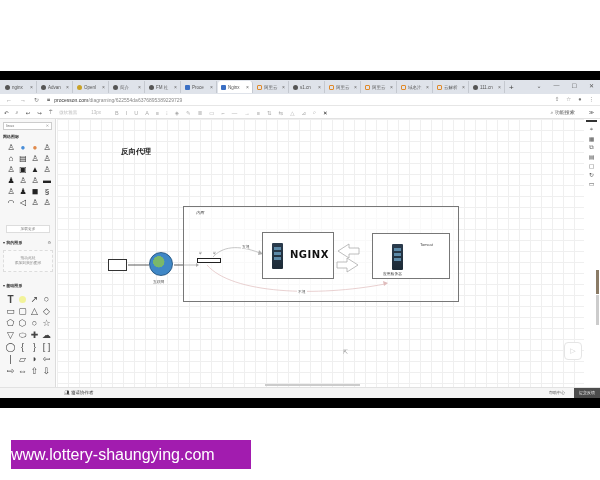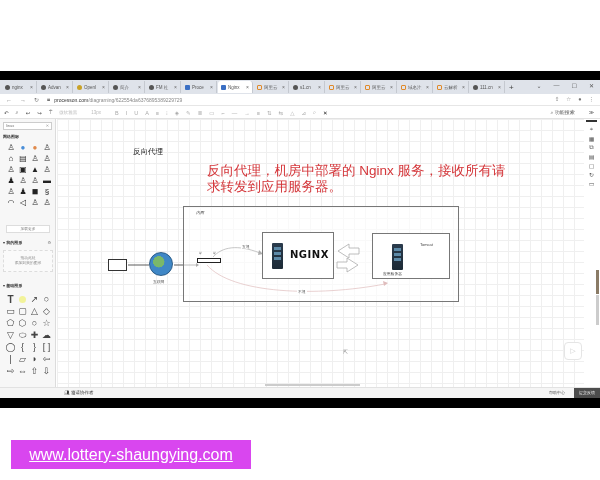--- a/index.html
+++ b/index.html
@@ -1,20 +1,20 @@
 <!DOCTYPE html>
 <html><head>
 <meta charset="utf-8">
 <style>
   * { box-sizing: border-box; margin: 0; padding: 0; }
   html, body { width: 600px; height: 480px; overflow: hidden; background: #ffffff; font-family: "Liberation Sans", "DejaVu Sans", sans-serif; }
   .page { position: relative; width: 600px; height: 480px; background: #fff; }
 
   .wm-top { position: absolute; left: 465px; top: 9px; width: 124px; height: 31px; background: #a7a7a7; color: #fff; font-size: 17px; line-height: 31px; text-align: center; letter-spacing: 0.3px; }
-  .wm-bottom { position: absolute; left: 11px; top: 440px; width: 240px; height: 29px; background: #d946ef; color: #fff; font-size: 16px; line-height: 29px; text-align: center; text-decoration: underline; }
+  .wm-bottom { position: absolute; left: 11px; top: 440px; width: 240px; height: 29px; background: #a21caf; color: #fff; font-size: 16px; line-height: 29px; text-align: left; }
 
   .bezel { position: absolute; left: 0; top: 71px; width: 600px; height: 337px; background: #000; }
   .screen { position: absolute; left: 0; top: 80px; width: 600px; height: 318px; background: #fff; overflow: hidden; }
 
   
   .tabstrip { position: absolute; left: 0; top: 0; width: 600px; height: 14px; background: #dfe3ea; display: flex; align-items: center; padding-left: 2px; }
   .tab { height: 12px; width: 35px; margin-right: 1px; display: flex; align-items: center; padding: 0 3px; font-size: 4.5px; color: #555; border-right: 1px solid #c5c9d0; }
   .tab.active { background: #fff; border-radius: 3px 3px 0 0; }
   .tab .fav { width: 5px; height: 5px; border-radius: 50%; background: #555; margin-right: 2px; flex: none; }
   .tab .fav.blue { background: #3a6fc4; border-radius: 1px; }
@@ -60,21 +60,21 @@
   .moreshapes { position: absolute; left: 11px; top: 269px; width: 33px; height: 7px; background: #4a9fe0; color: #d8ecfb; font-size: 3.8px; text-align: center; line-height: 7px; }
 
   
   .canvas { position: absolute; left: 57px; top: 39px; width: 527px; height: 268px;
     background-color: #fff;
     background-image:
       linear-gradient(#efefef 1px, transparent 1px),
       linear-gradient(90deg, #efefef 1px, transparent 1px);
     background-size: 11px 11px;
   }
-  .title-small { position: absolute; left: 64px; top: 28px; font-size: 7.5px; color: #222; font-weight: normal; margin-left: 12px; }
+  .title-small { position: absolute; left: 64px; top: 28px; font-size: 7.5px; color: #222; font-weight: bold; }
   .headline { position: absolute; left: 150px; top: 44px; width: 310px; font-size: 13.5px; line-height: 16px; color: #d4363a; }
 
   .diagram-box { position: absolute; left: 126px; top: 87px; width: 276px; height: 96px; border: 1px solid #777; background: rgba(255,255,255,0.6); }
   .inner-label { position: absolute; left: 12px; top: 3px; font-size: 4px; color: #444; font-style: italic; }
   .nginx-box { position: absolute; left: 78px; top: 25px; width: 72px; height: 47px; border: 1px solid #777; background: #fff; }
   .tomcat-box { position: absolute; left: 188px; top: 26px; width: 78px; height: 46px; border: 1px solid #777; background: #fff; }
   .server { position: absolute; width: 11px; height: 26px; background: linear-gradient(#2b3c4d, #1c2a36); border-radius: 1px; }
   .server i { position: absolute; left: 2px; width: 7px; height: 3px; background: #5d8aa8; }
   .nginx-logo { position: absolute; left: 27px; top: 16px; font-size: 10px; font-weight: bold; color: #111; letter-spacing: 0.5px; font-family: "DejaVu Sans", sans-serif; }
   .tomcat-lbl { position: absolute; left: 47px; top: 8px; font-size: 4px; color: #444; }
@@ -309,21 +309,20 @@
         <div class="sh">⇨</div>
         <div class="sh">⇔</div>
         <div class="sh">⇧</div>
         <div class="sh">⇩</div>
       </div>
       <div class="moreshapes">更多图形</div>
     </div>
 
     <div class="canvas">
       <div class="title-small">反向代理</div>
-      <div class="headline">反向代理，机房中部署的 Nginx 服务，接收所有请求转发到应用服务器。</div>
 
       <svg width="527" height="268" style="position:absolute;left:0;top:0">
         <line x1="71" y1="146" x2="92" y2="146" stroke="#333" stroke-width="0.8"></line>
         <line x1="117" y1="146" x2="139" y2="146" stroke="#333" stroke-width="0.8"></line>
         <polygon points="139,144 142,146 139,148" fill="#333"></polygon>
         <path d="M156,138 C165,128 180,125 203,134" fill="none" stroke="#333" stroke-width="0.7"></path>
         <polygon points="202,131 206,135 201,136" fill="#333"></polygon>
         <path d="M150,146 C175,175 260,178 328,165" fill="none" stroke="#b05a5a" stroke-width="0.7"></path>
         <polygon points="326,162 331,164 327,167" fill="#b05a5a"></polygon>
 

